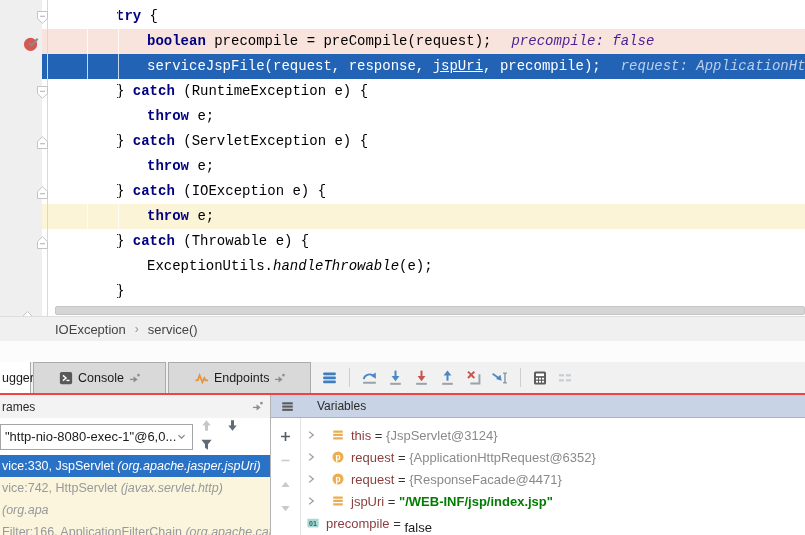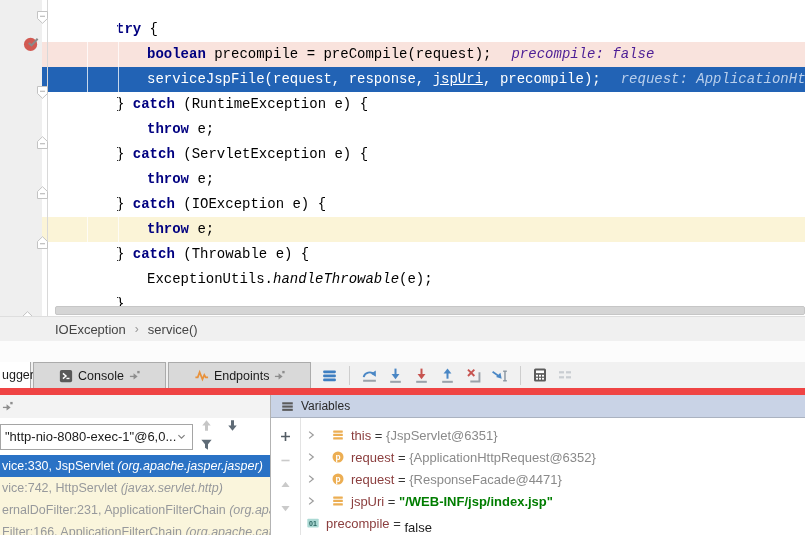--- a/index.html
+++ b/index.html
@@ -5,21 +5,21 @@
   html,body{margin:0;padding:0;width:805px;height:535px;overflow:hidden;background:#fff;
     font-family:"Liberation Sans",sans-serif;}
   *{box-sizing:border-box;}
   :root{
     --exec:#2263b5; --bpline:#f9e3dd; --caret:#fbf4d7; --selframe:#2a72c5;
     --libframe:#faf5dc; --kw:#000080; --vname:#8b3e3e; --strval:#007d00; --hdrfocus:#c9d3e6;
   }
 
   
   .editor{position:absolute;left:0;top:0;width:805px;height:316px;background:#fff;overflow:hidden;}
-  .code-lines{position:absolute;left:0;top:17px;right:0;z-index:1;}
+  .code-lines{position:absolute;left:0;top:4px;right:0;z-index:1;}
   .code-line{height:25px;line-height:25px;white-space:pre;overflow:hidden;
     font-family:"Liberation Mono","DejaVu Sans Mono",monospace;font-size:14px;color:#000;}
   .ind1{padding-left:116px;} .ind2{padding-left:147px;}
   .kw{color:var(--kw);font-weight:bold;} .it{font-style:italic;} .u{text-decoration:underline;}
   .hint{font-style:italic;color:#4c1d95;margin-left:20px;}
   .hl-breakpoint{background:var(--bpline);}
   .hl-caret{background:var(--caret);}
   .hl-exec{background:var(--exec);}
   .hl-exec span{color:#fff;}
   .hl-exec .hint{color:#b9cfec;}
@@ -33,21 +33,21 @@
   
   .breadcrumb{position:absolute;left:0;top:316px;width:805px;height:25px;background:#f0f0f0;
     border-top:1px solid #dedede;display:flex;align-items:center;padding-left:55px;gap:9px;
     font-size:13px;color:#454545;}
   .bc-sep{color:#999;font-size:12px;}
 
   .gap{position:absolute;left:0;top:341px;width:805px;height:21px;background:#fcfcfc;}
 
   
   .tabbar{position:absolute;left:0;top:362px;width:805px;height:33px;background:#f1f1f1;
-    border-bottom:7px solid #ef4444;display:flex;align-items:stretch;}
+    border-bottom:2px solid #ef4444;display:flex;align-items:stretch;}
   .tab{display:flex;align-items:center;gap:5px;padding:0 25px;font-size:12.5px;color:#1b1b1b;}
   .tab.active{background:#fff;border-right:1px solid #a9a9a9;width:31px;padding:0 2px;}
   .tab.gray{background:#d9d9d9;border:1px solid #ababab;border-bottom:none;margin-left:2px;}
   .ticon{display:inline-flex;line-height:0;}
   .tb-icons{display:flex;align-items:center;gap:7px;padding-left:9px;}
   .tool-btn{display:inline-flex;line-height:0;padding:1px;}
   .vsep{width:1px;height:19px;background:#cecece;margin:0 3px;}
 
   
   .panels{position:absolute;left:0;top:395px;width:805px;bottom:0;display:flex;background:#fff;}
@@ -60,21 +60,21 @@
     align-items:center;padding:0 5px 0 4px;font-size:13px;color:#1b1b1b;}
   .combo-text{flex:1;white-space:nowrap;overflow:hidden;}
   .fbtn{width:26px;display:inline-flex;justify-content:center;line-height:0;}
   .frames-list{flex:1;overflow:hidden;font-size:12.5px;}
   .frame-row{height:22px;display:flex;align-items:center;padding-left:2px;white-space:pre;
     overflow:hidden;background:var(--libframe);color:#97999c;}
   .frame-row .pkg{font-style:italic;}
   .frame-row.selected{background:var(--selframe);color:#fff;}
 
   .vars{flex:1;min-width:0;display:flex;flex-direction:column;overflow:hidden;}
-  .vars-header{background:var(--hdrfocus);border-bottom:1px solid #aab2c0;gap:7px;padding-left:10px;}
+  .vars-header{background:var(--hdrfocus);border-bottom:1px solid #aab2c0;gap:23px;padding-left:10px;}
   .vars-body{flex:1;display:flex;min-height:0;}
   .watch-toolbar{width:30px;border-right:1px solid #e3e3e3;display:flex;flex-direction:column;
     align-items:center;padding-top:12px;gap:11px;flex:none;}
   .wbtn{display:inline-flex;line-height:0;}
   .vars-tree{flex:1;padding-top:6px;font-size:13px;overflow:hidden;}
   .var-row{height:22px;display:flex;align-items:center;white-space:pre;overflow:hidden;}
   .chev{display:inline-flex;width:12px;margin-left:4px;line-height:0;}
   .vicon{display:inline-flex;width:14px;margin-left:14px;line-height:0;}
   .var-row.leaf .vicon{margin-left:5px;}
   .vname{color:var(--vname);margin-left:6px;}
@@ -261,20 +261,21 @@
           </g>
         </svg>
       </span>
     </div>
 </div>
 
 <div class="panels">
 
   <div class="frames">
     <div class="panel-header frames-header">
+      <span class="hlabel">rames</span>
       <span class="ticon">
           <svg width="11" height="11" viewBox="0 0 12 12">
             <path d="M1 7 H6" stroke="#8d8d8d" stroke-width="1.4"></path>
             <path d="M5 3.6 L9.4 7 L5 10.4 Z" fill="#8d8d8d"></path>
             <rect x="9" y="1" width="2.6" height="2.6" fill="#8d8d8d"></rect>
           </svg>
         </span>
     </div>
     <div class="frames-toolbar">
       <div class="combo">
@@ -293,23 +294,23 @@
             <svg width="15" height="15" viewBox="0 0 16 16">
               <path d="M8 13.5 L3.5 8 H6.4 V2.5 H9.6 V8 H12.5 Z" fill="#5f6b76"></path>
             </svg>
           </span><span class="fbtn">
             <svg width="15" height="15" viewBox="0 0 16 16">
               <path d="M2.5 2.8 H13.5 L9.6 7.8 V13.6 L6.4 11.4 V7.8 Z" fill="#5f6b76"></path>
             </svg>
           </span></span>
     </div>
     <div class="frames-list">
-        <div class="frame-row selected"><span class="loc">vice:330, JspServlet </span><span class="pkg">(org.apache.jasper.jasper)</span></div>
+        <div class="frame-row selected"><span class="loc">vice:330, JspServlet </span><span class="pkg">(org.apache.jasper.jspUri)</span></div>
         <div class="frame-row"><span class="loc">vice:742, HttpServlet </span><span class="pkg">(javax.servlet.http)</span></div>
-        <div class="frame-row"><span class="loc">ernalDoFilter:231, ApplicationFilterChain </span><span class="pkg">(org.apa</span></div>
+        <div class="frame-row"><span class="pkg">(org.apa</span></div>
         <div class="frame-row"><span class="loc">Filter:166, ApplicationFilterChain </span><span class="pkg">(org.apache.cat</span></div>
       </div>
   </div>
 
   <div class="vars">
     <div class="panel-header vars-header">
       <span class="ticon">
           <svg width="13" height="13" viewBox="0 0 16 16">
             <g fill="#5b5b5b">
               <rect x="1.5" y="2.8" width="13" height="2.6"></rect>
@@ -345,21 +346,21 @@
         </div>
       <div class="vars-tree">
           <div class="var-row"><span class="chev"><svg width="12" height="12" viewBox="0 0 16 16">
                 <path d="M5.5 3.5 L11 8 L5.5 12.5" fill="none" stroke="#9b9b9b" stroke-width="1.7"></path>
               </svg></span><span class="vicon"><svg width="14" height="14" viewBox="0 0 16 16">
                 <g fill="#ecae53">
                   <rect x="2.5" y="2.8" width="11" height="2.5" rx="0.6"></rect>
                   <rect x="2.5" y="6.7" width="11" height="2.5" rx="0.6"></rect>
                   <rect x="2.5" y="10.6" width="11" height="2.5" rx="0.6"></rect>
                 </g>
-              </svg></span><span class="vname">this</span><span class="veq"> = </span><span class="vval ref">{JspServlet@6351}</span></div>
+              </svg></span><span class="vname">this</span><span class="veq"> = </span><span class="vval ref">{JspServlet@3124}</span></div>
           <div class="var-row"><span class="chev"><svg width="12" height="12" viewBox="0 0 16 16">
                 <path d="M5.5 3.5 L11 8 L5.5 12.5" fill="none" stroke="#9b9b9b" stroke-width="1.7"></path>
               </svg></span><span class="vicon"><svg width="14" height="14" viewBox="0 0 16 16">
                 <circle cx="8" cy="8" r="6.3" fill="#ecae53"></circle>
                 <text x="8" y="11.3" text-anchor="middle" font-size="9.5" font-family="Liberation Sans,sans-serif" font-weight="bold" fill="#fff">p</text>
               </svg></span><span class="vname">request</span><span class="veq"> = </span><span class="vval ref">{ApplicationHttpRequest@6352}</span></div>
           <div class="var-row"><span class="chev"><svg width="12" height="12" viewBox="0 0 16 16">
                 <path d="M5.5 3.5 L11 8 L5.5 12.5" fill="none" stroke="#9b9b9b" stroke-width="1.7"></path>
               </svg></span><span class="vicon"><svg width="14" height="14" viewBox="0 0 16 16">
                 <circle cx="8" cy="8" r="6.3" fill="#ecae53"></circle>

